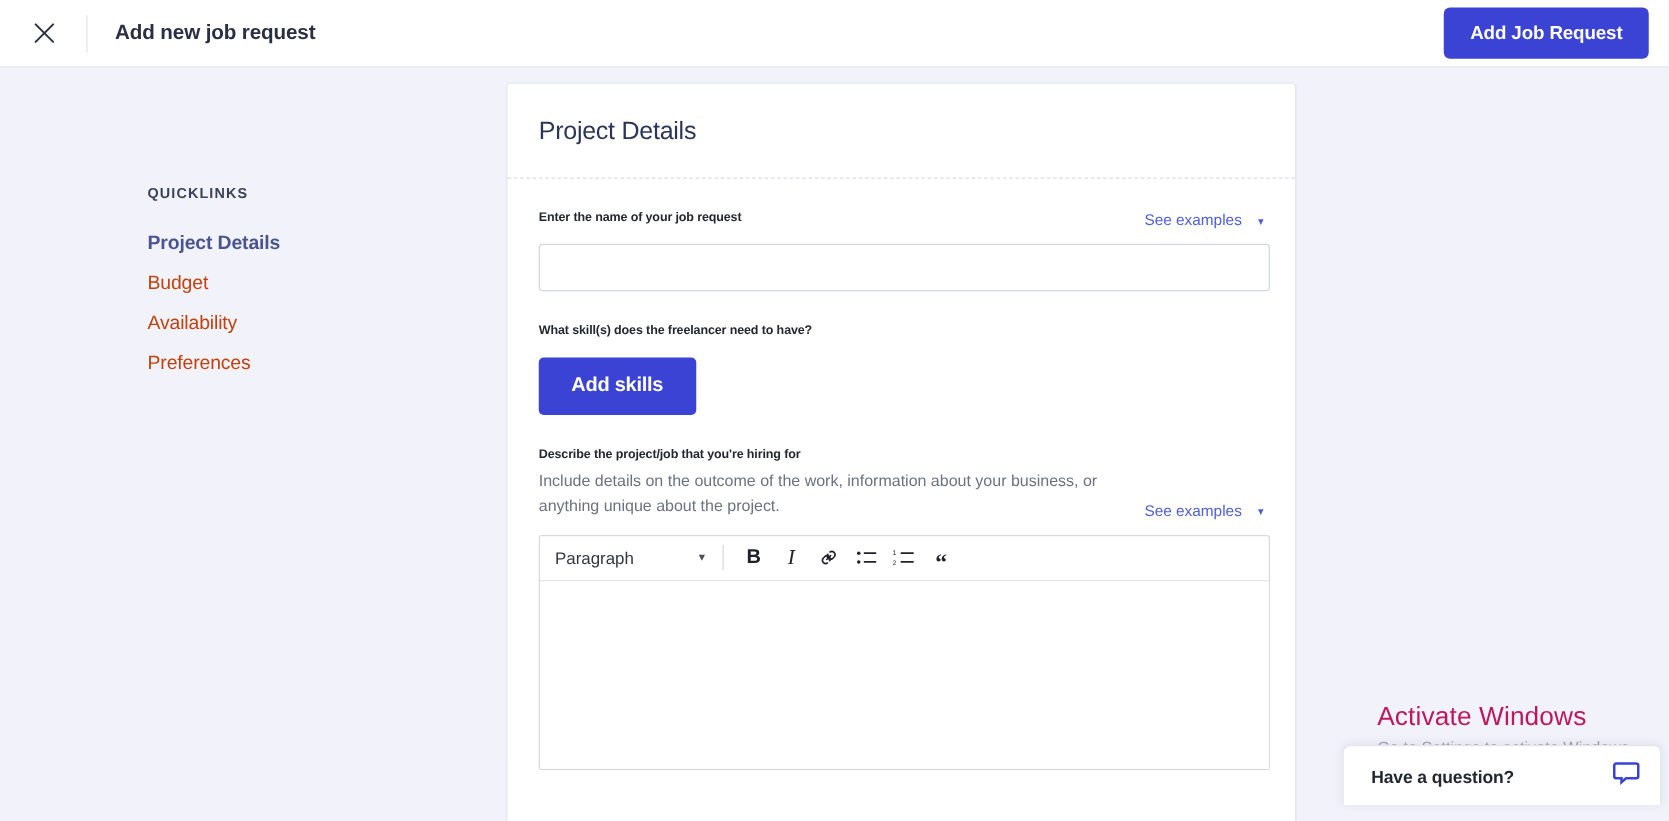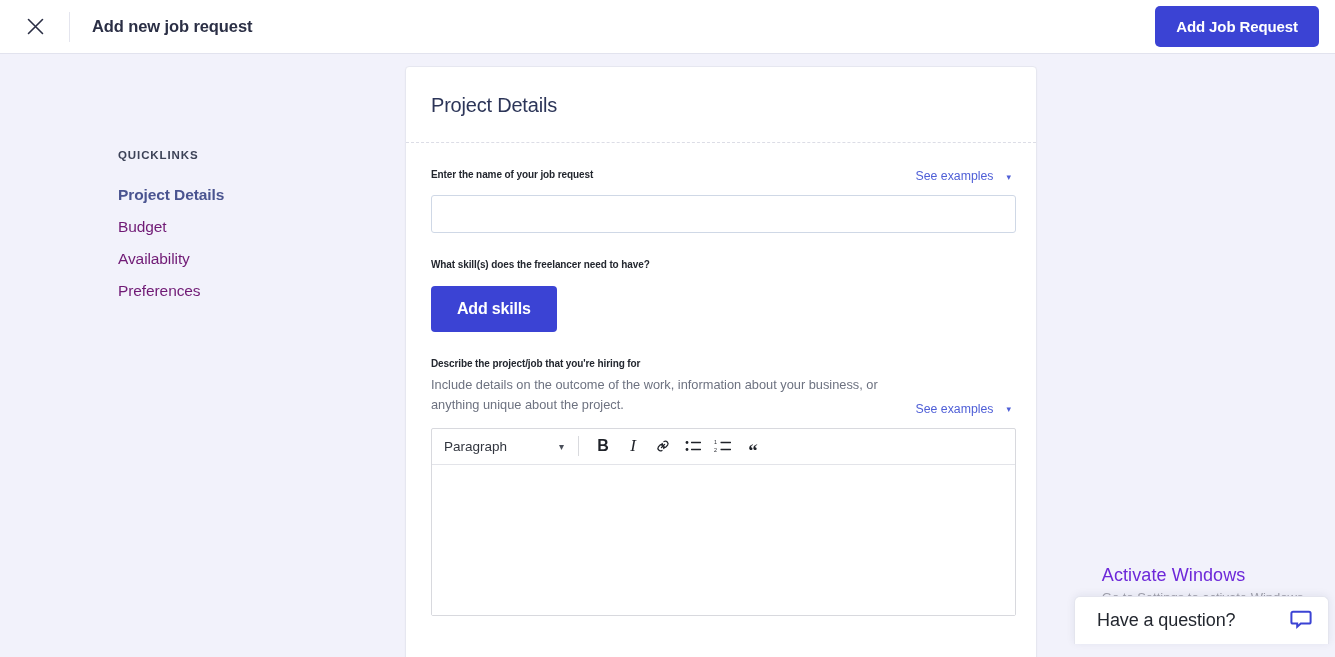--- a/index.html
+++ b/index.html
@@ -89,21 +89,21 @@
   .quicklinks-label {
     font-size: 11.5px;
     font-weight: bold;
     letter-spacing: 0.9px;
     color: #3c4257;
     margin-bottom: 18px;
   }
 
   .ql-item {
     font-size: 15.5px;
-    color: #701a75;
+    color: #c2410c;
     padding: 7px 0;
     cursor: pointer;
     letter-spacing: -0.1px;
   }
   .ql-item.active {
     color: #4a5490;
     font-weight: bold;
   }
 
   
@@ -263,21 +263,21 @@
   
   .watermark {
     position: absolute;
     right: 28px;
     bottom: 39px;
     text-align: left;
     color: #9a9aa6;
     user-select: none;
     z-index: 1;
   }
-  .wm-1 { font-size: 18px; color: #6d28d9; letter-spacing: 0.1px; }
+  .wm-1 { font-size: 21px; color: #be185d; letter-spacing: 0.1px; }
   .wm-2 { font-size: 13px; color: #a0a0ac; margin-top: 4px; }
 
   
   .chat-widget {
     position: absolute;
     right: 6px;
     bottom: 0;
     width: 255px;
     height: 48px;
     background: #ffffff;
@@ -286,22 +286,22 @@
     border-radius: 6px 6px 0 0;
     box-shadow: 0 -1px 8px rgba(30,35,80,0.08);
     display: flex;
     align-items: center;
     justify-content: space-between;
     padding: 0 16px 0 22px;
     z-index: 10;
     cursor: pointer;
   }
   .chat-text {
-    font-size: 18px;
-    font-weight: normal;
+    font-size: 14px;
+    font-weight: bold;
     color: #23272f;
     letter-spacing: -0.1px;
   }
 </style>
 </head>
 <body>
 
 <div class="topbar">
   <div class="close-btn">
     <svg width="17" height="17" viewBox="0 0 17 17" aria-hidden="true">

